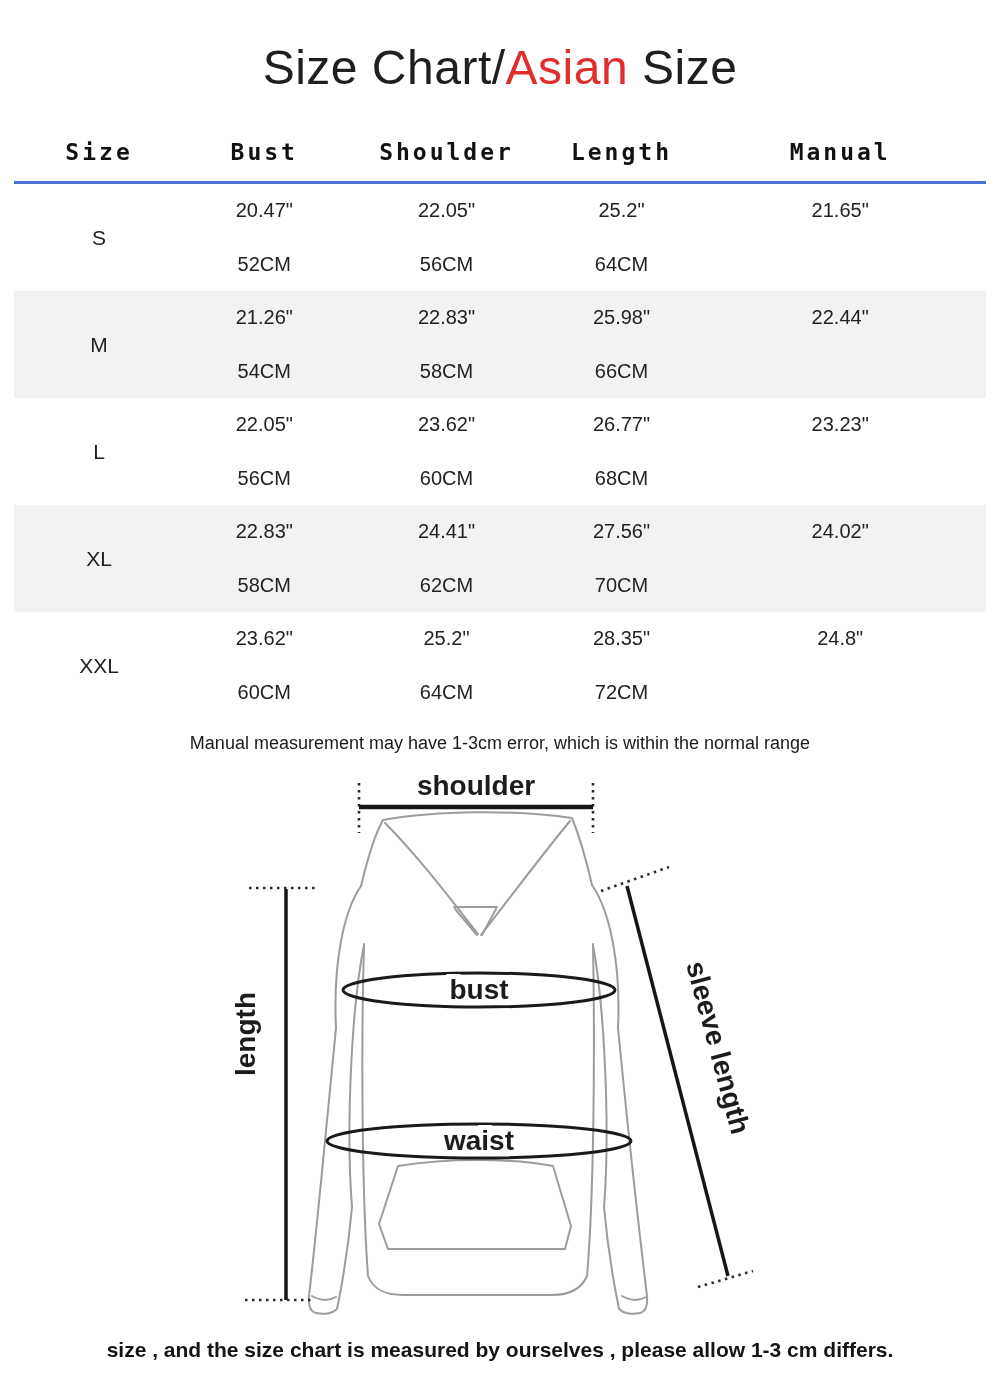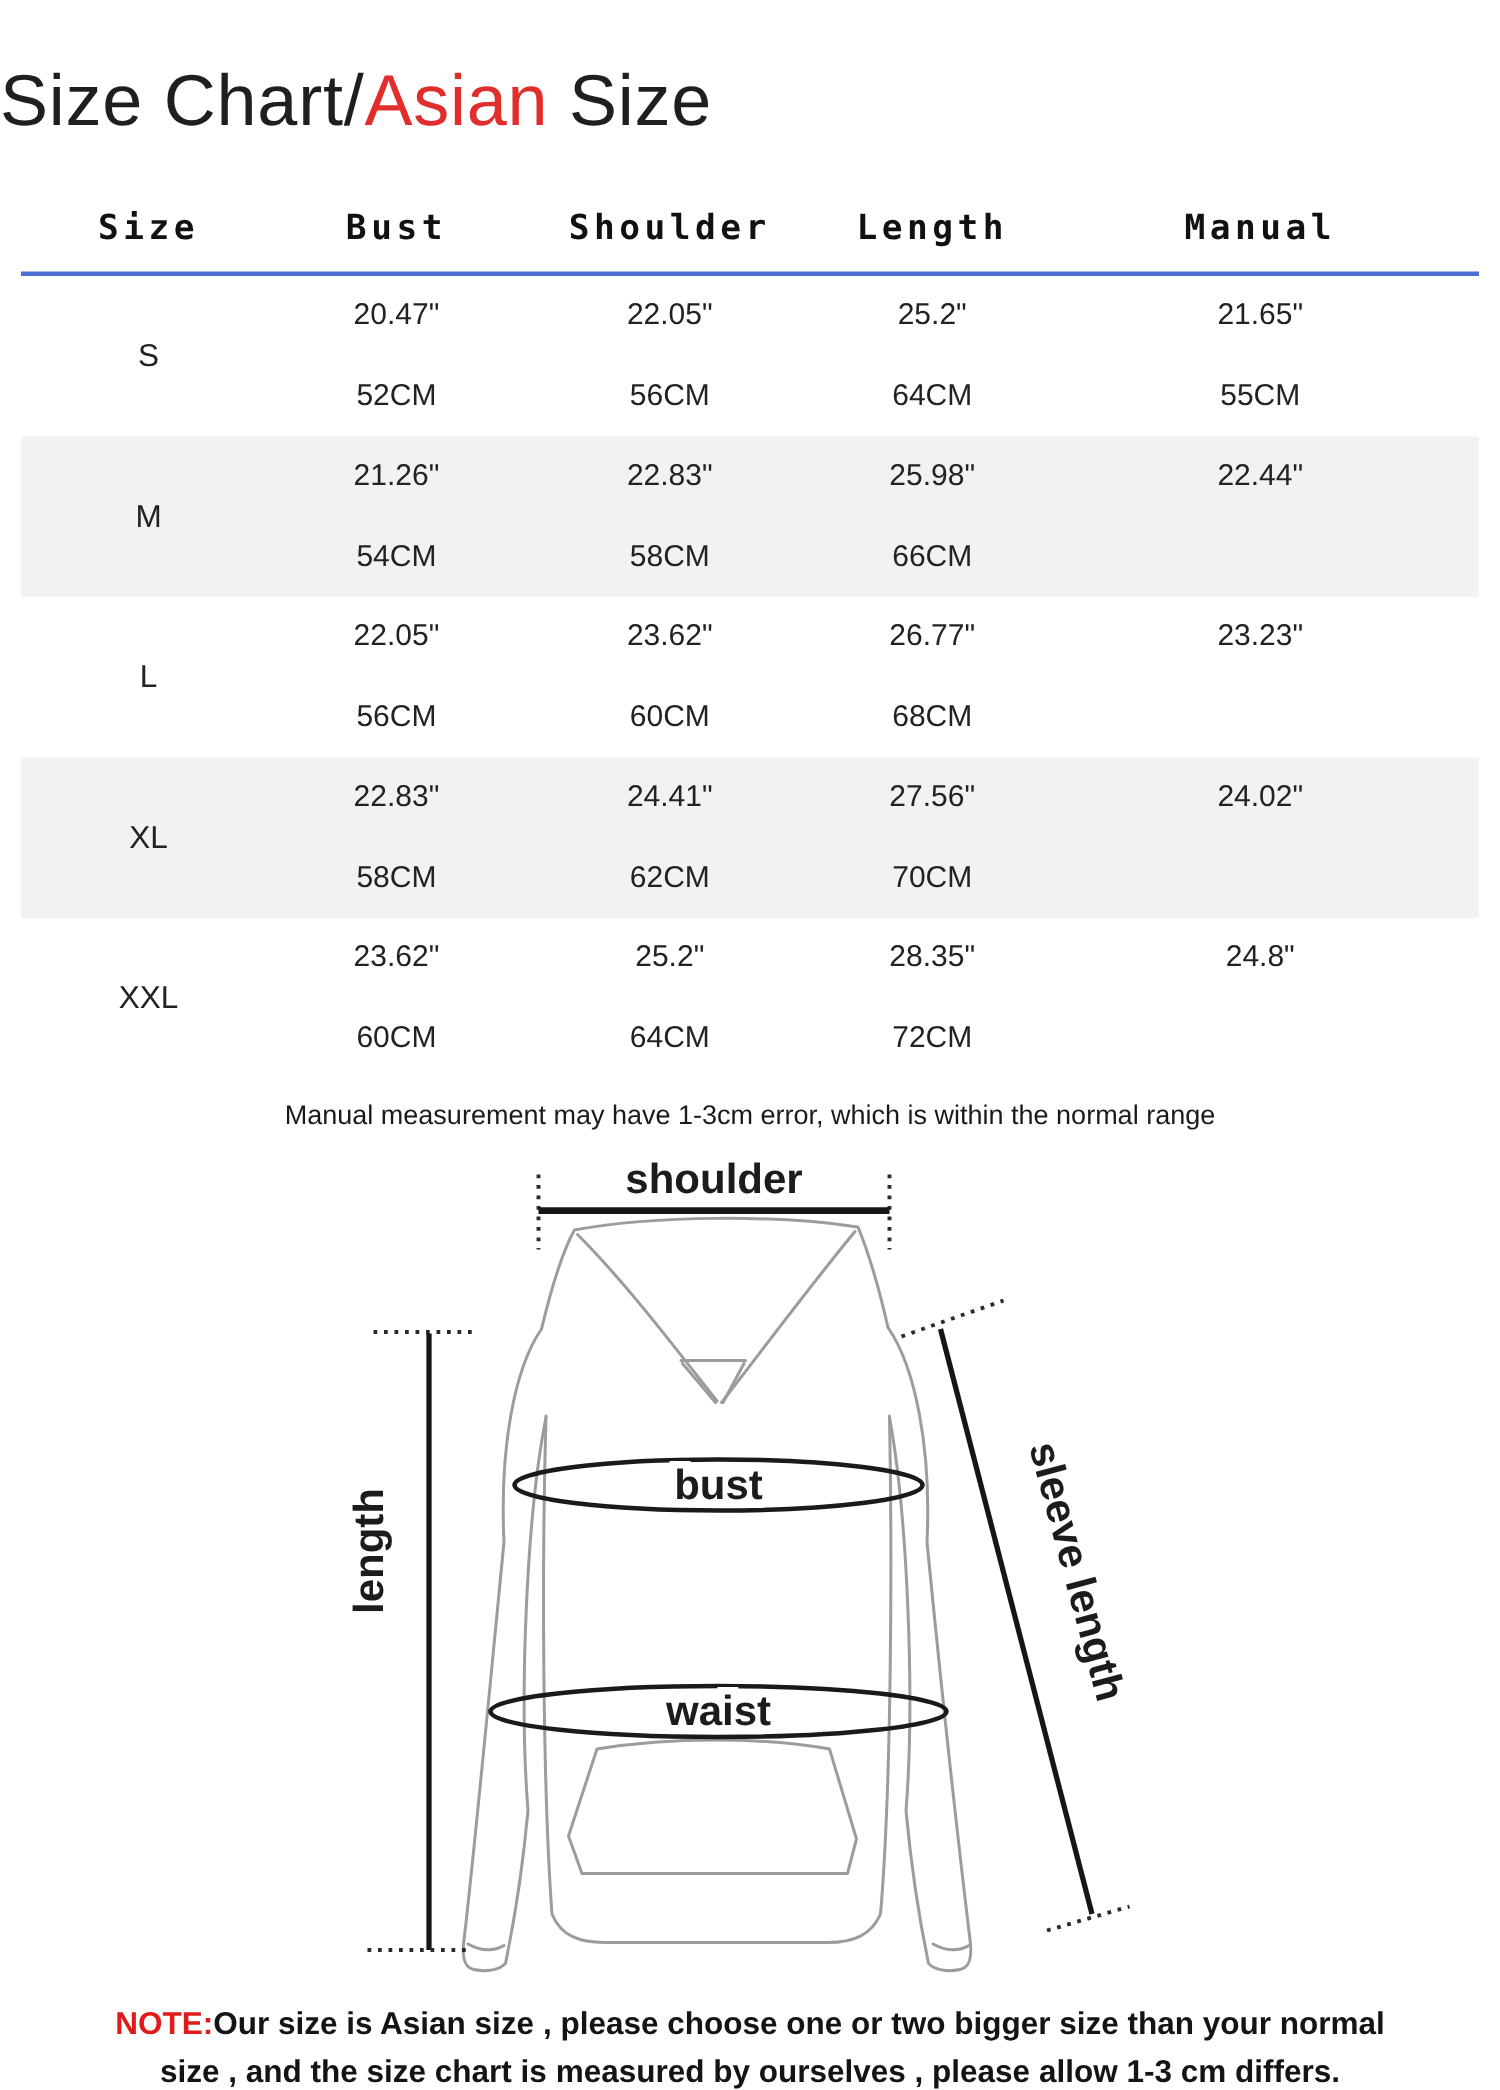--- a/index.html
+++ b/index.html
@@ -7,21 +7,21 @@
     width:1000px;height:1393px;
     background:#ffffff;
     font-family:"Liberation Sans", sans-serif;
     color:#1a1a1a;
     position:relative;
     overflow:hidden;
   }
   
   .title{
     margin-top:40px;
-    text-align:left;
+    text-align:center;
     font-size:48px;
     font-weight:400;
     letter-spacing:0.5px;
     color:#1f1f1f;
   }
   .title .red{color:#e22d2d;}
   
   .size-table{
     margin:28px 14px 0 14px;
   }
@@ -111,21 +111,20 @@
 
   <div class="tgrid trow">
     <div class="size-cell">S</div>
     <div class="mcell">20.47"</div>
     <div class="mcell">22.05"</div>
     <div class="mcell">25.2"</div>
     <div class="mcell">21.65"</div>
     <div class="mcell">52CM</div>
     <div class="mcell">56CM</div>
     <div class="mcell">64CM</div>
-    <div class="mcell">55CM</div>
   </div>
 
   <div class="tgrid trow shaded">
     <div class="size-cell">M</div>
     <div class="mcell">21.26"</div>
     <div class="mcell">22.83"</div>
     <div class="mcell">25.98"</div>
     <div class="mcell">22.44"</div>
     <div class="mcell">54CM</div>
     <div class="mcell">58CM</div>
@@ -205,15 +204,14 @@
     <text class="dlabel" x="80" y="274" text-anchor="middle" transform="rotate(-90 80 274)">length</text>
 
     <path class="dotted" d="M 426 131 L 494 107"></path>
     <path class="measure" stroke-width="3.5" d="M 452 126 L 553 516"></path>
     <path class="dotted" d="M 523 527 L 578 511"></path>
     <text class="dlabel" x="534" y="290" text-anchor="middle" transform="rotate(75 534 290)">sleeve length</text>
   </svg>
 </div>
 
 <div class="footer-note">
-  <div><span class="red">NOTE:</span><span>Our size is Asian size , please choose one or two bigger size than your normal</span></div>
   <div>size , and the size chart is measured by ourselves , please allow 1-3 cm differs.</div>
 </div>
 
 </body></html>

